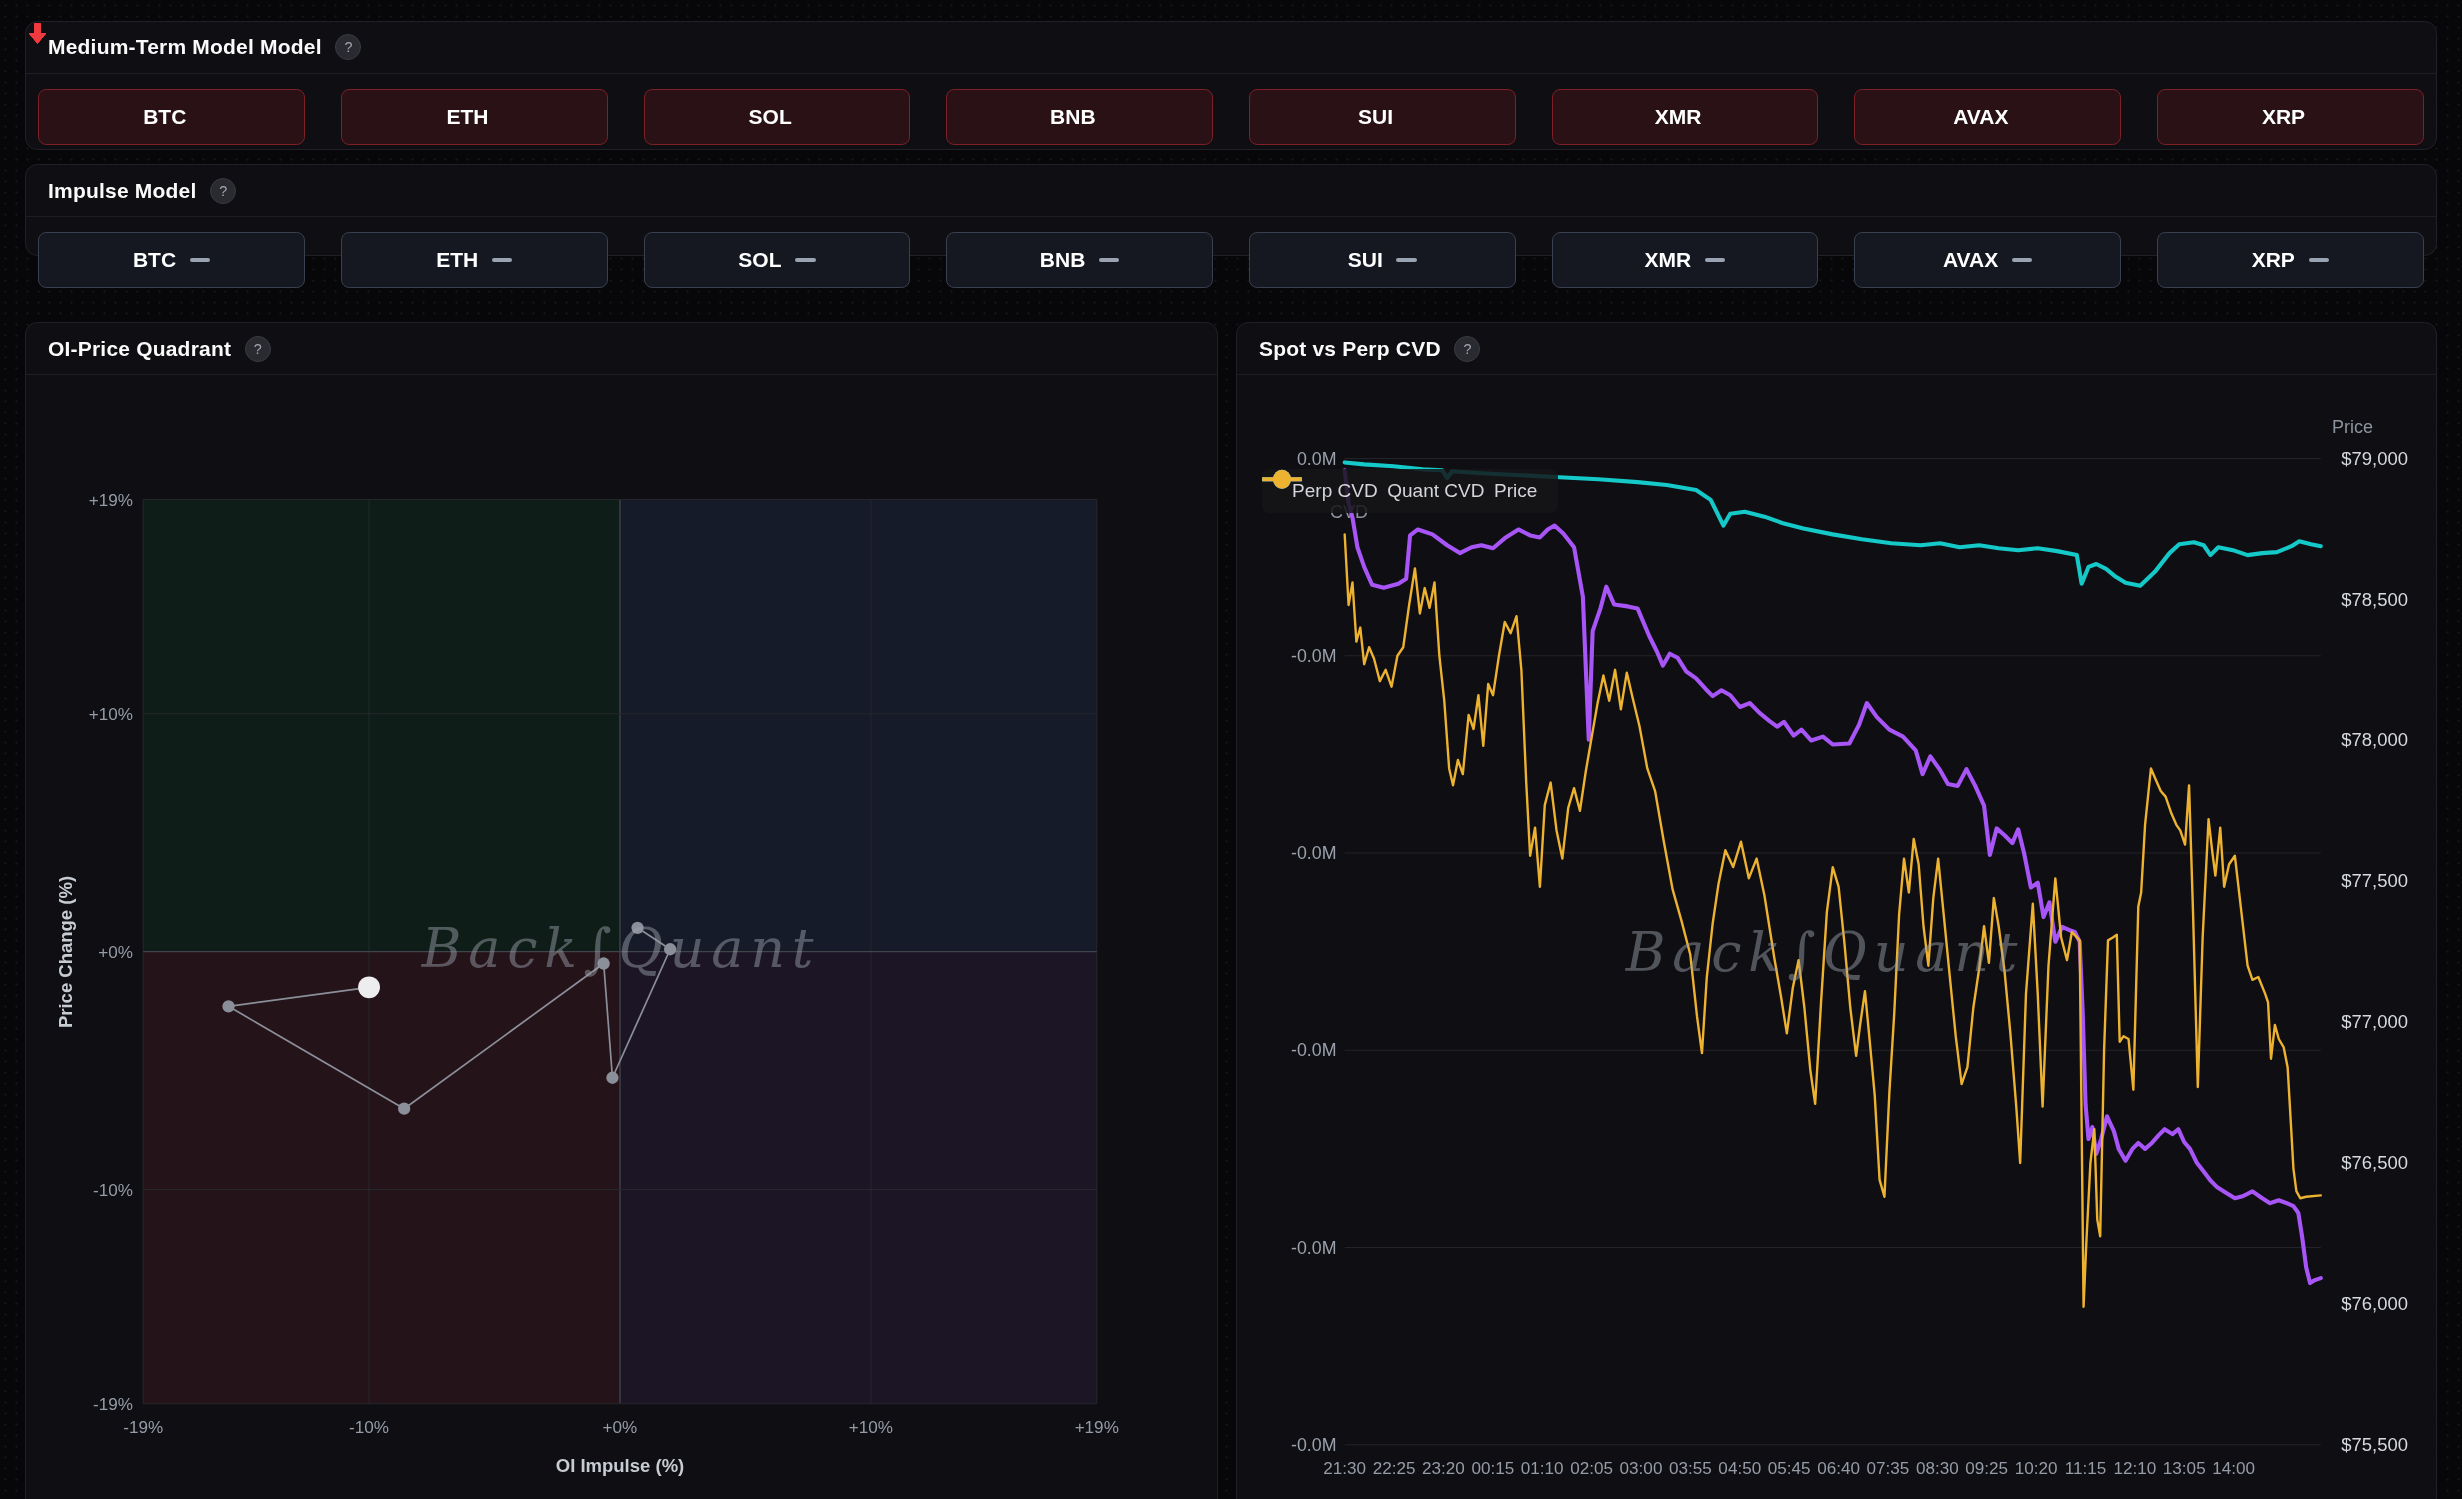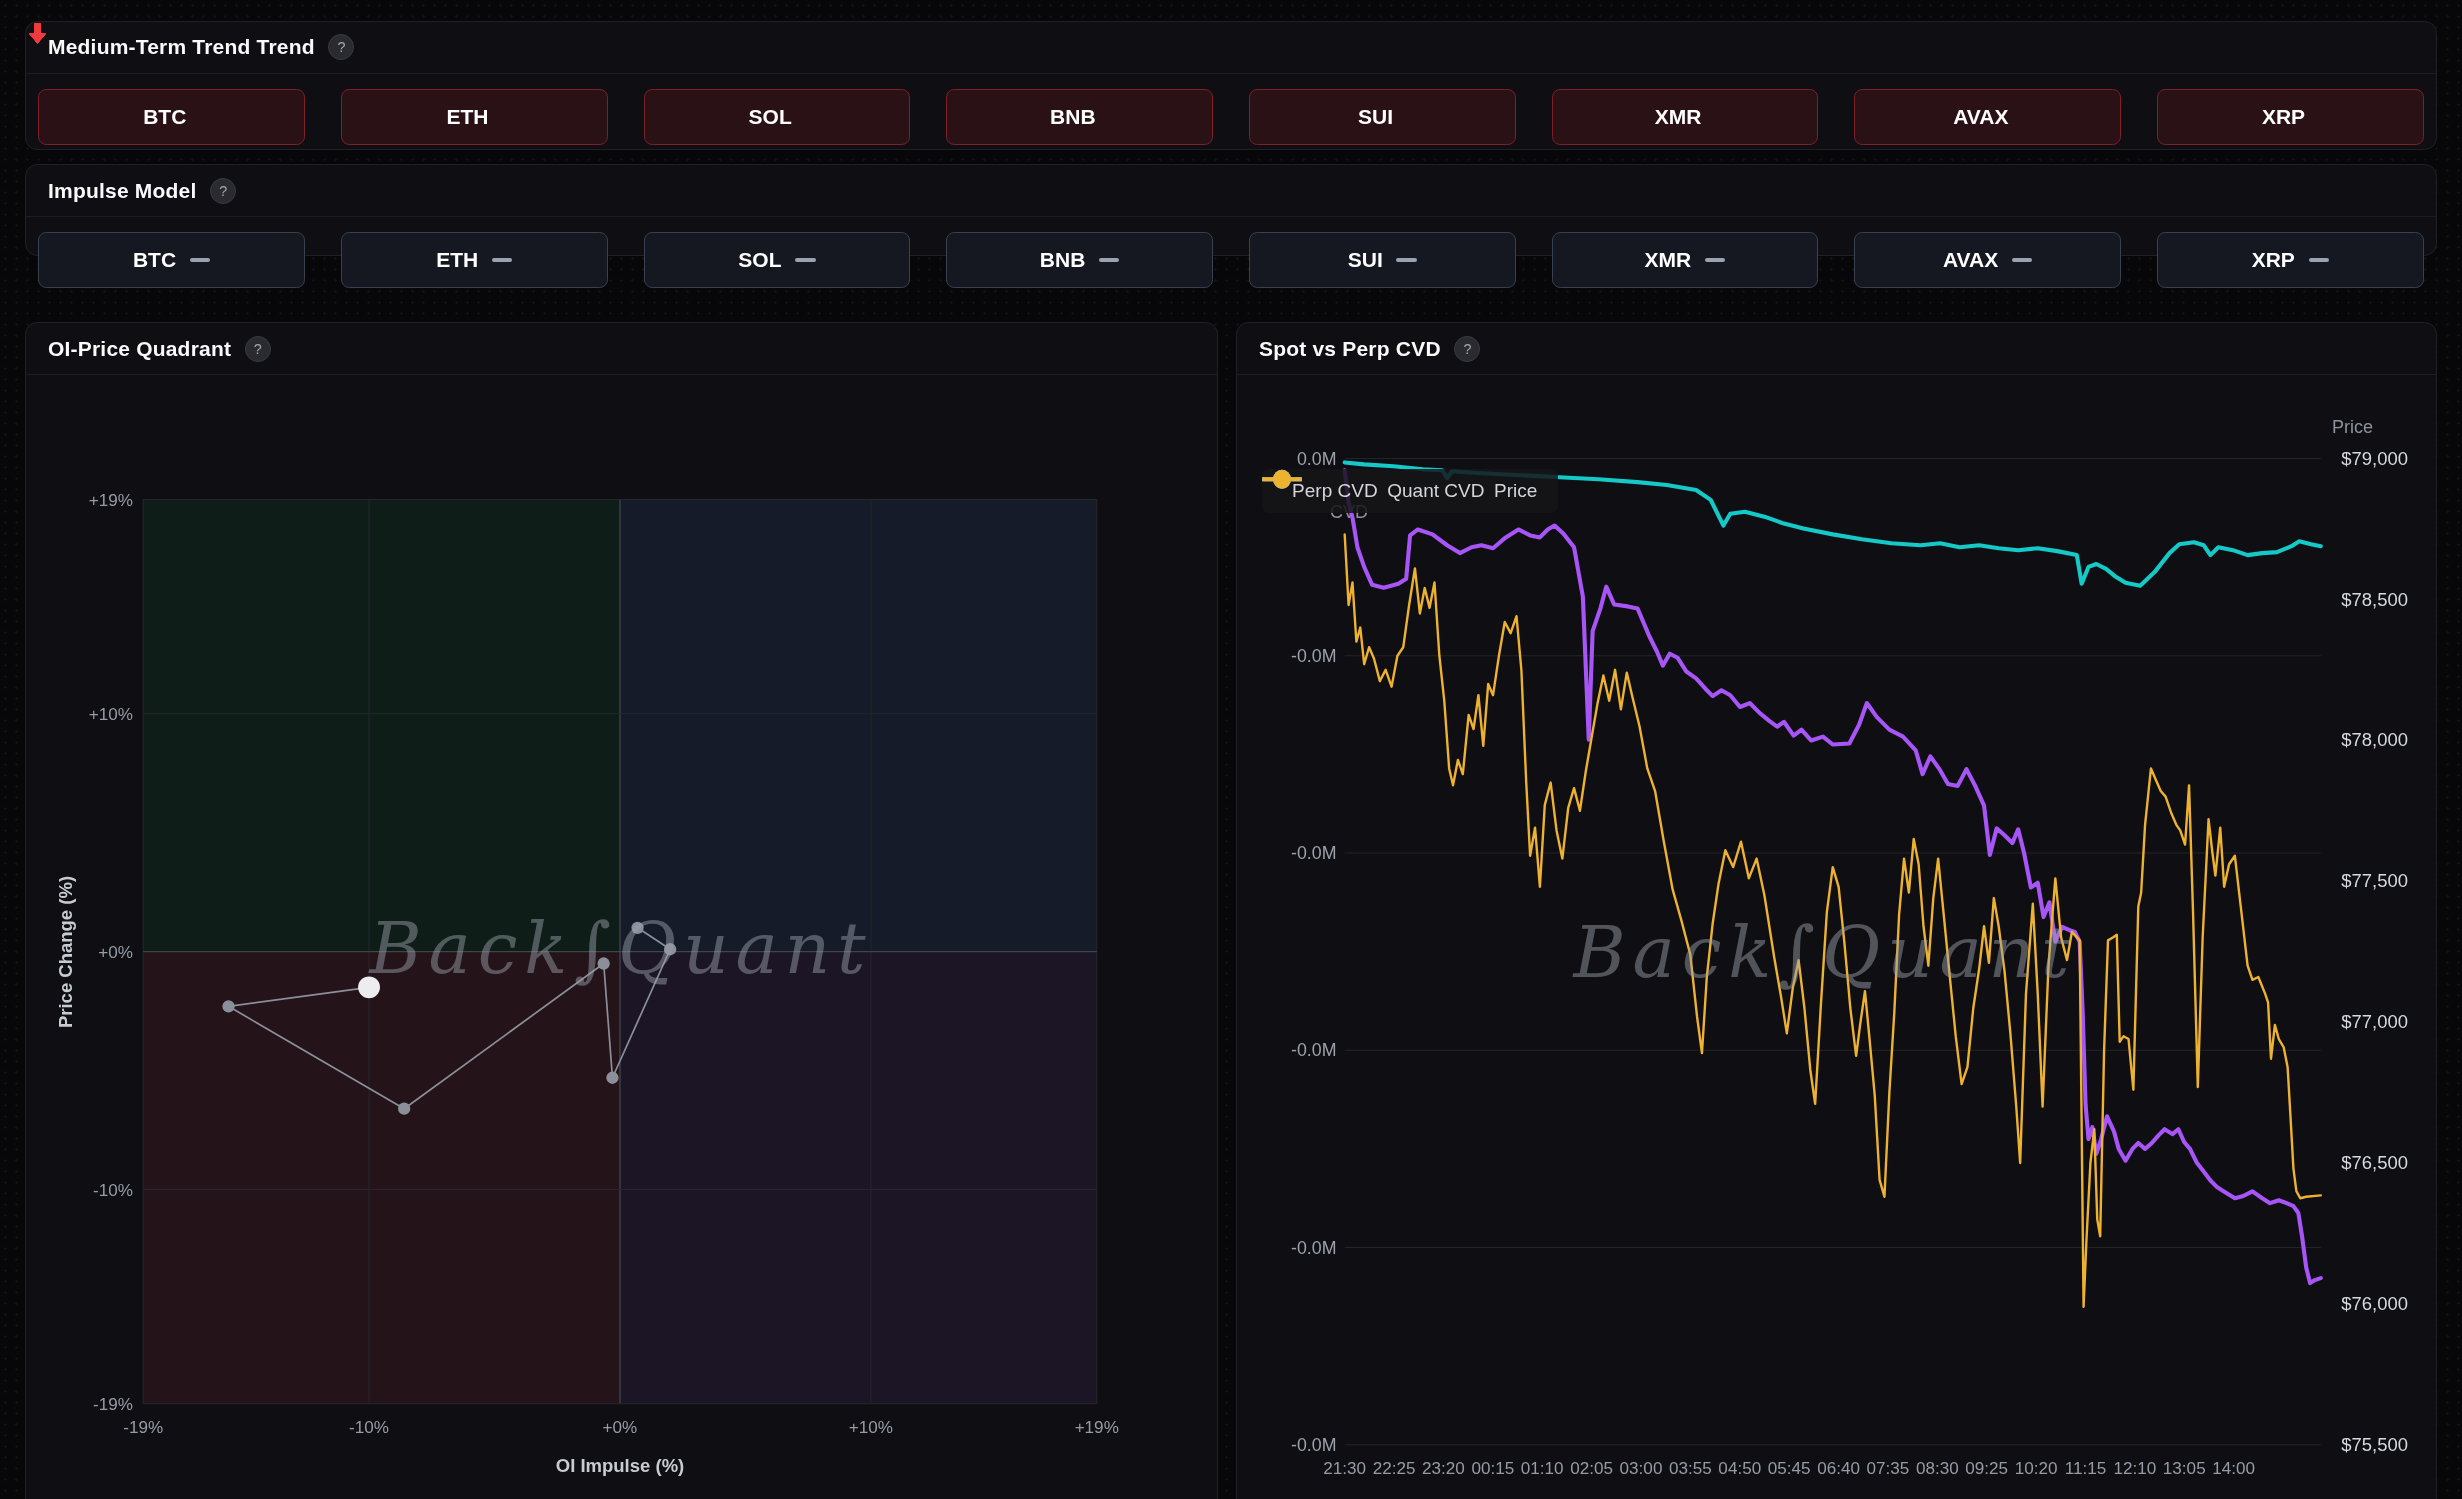--- a/index.html
+++ b/index.html
@@ -34,21 +34,21 @@
     display:flex; align-items:center; justify-content:center; gap:13.7px;
     font-size:21px; font-weight:700; color:#ffffff; cursor:pointer;
   }
   .coin-btn.down { background:#291116; border:1.4px solid #7e2026; }
   .coin-btn.neutral { background:#151820; border:1.4px solid #39404f; }
   .dash-icon { width:20.5px; height:4.8px; border-radius:2.7px; background:#9aa3b2; }
   .chart-area { position:absolute; left:0; right:0; top:52px; bottom:0; }
   .watermark {
     position:absolute; transform:translate(-50%,-50%);
     font-family:"DejaVu Serif", serif; font-style:italic;
-    font-size:71px; letter-spacing:6.8px;
+    font-size:54px; letter-spacing:6.8px;
     color:#9aa0aa; opacity:0.48; white-space:nowrap; pointer-events:none;
   }
   .quad-label {
     position:absolute; transform:translate(-50%,-50%);
     font-size:19px; font-weight:700; letter-spacing:0.3px; white-space:nowrap;
   }
   .axis-title { position:absolute; font-size:18.5px; font-weight:700; color:#c7cbd2; white-space:nowrap; }
   .small-axis-title { position:absolute; font-size:18px; font-weight:400; color:#8d939e; white-space:nowrap; }
   .legend {
     position:absolute; left:25px; top:94px;
@@ -64,21 +64,21 @@
   .left-axis-label { font-size:26px; fill:#9aa1ac; }
   .right-axis-label { font-size:27px; fill:#d6d9de; }
 </style>
 </head>
 <body>
 
 <div>
 
   <section class="panel" id="panel-trend" style="left:25px; top:20.5px; width:2412px; height:129px;">
     <div class="panel-header">
-      <span class="panel-title">Medium-Term Trend Trend</span>
+      <span class="panel-title">Medium-Term Model Model</span>
       <span class="help-icon">?</span>
     </div>
     <div class="coin-row" id="trend-row">
         <button class="coin-btn down">
           <span>BTC</span>
           <span style="display: flex;">
             <svg width="23" height="23" viewBox="0 0 28 30">
               <path d="M10 2 h8 v13 h7 L14 28 3 15 h7 z" fill="#ef3b3f"></path>
             </svg>
           </span>

